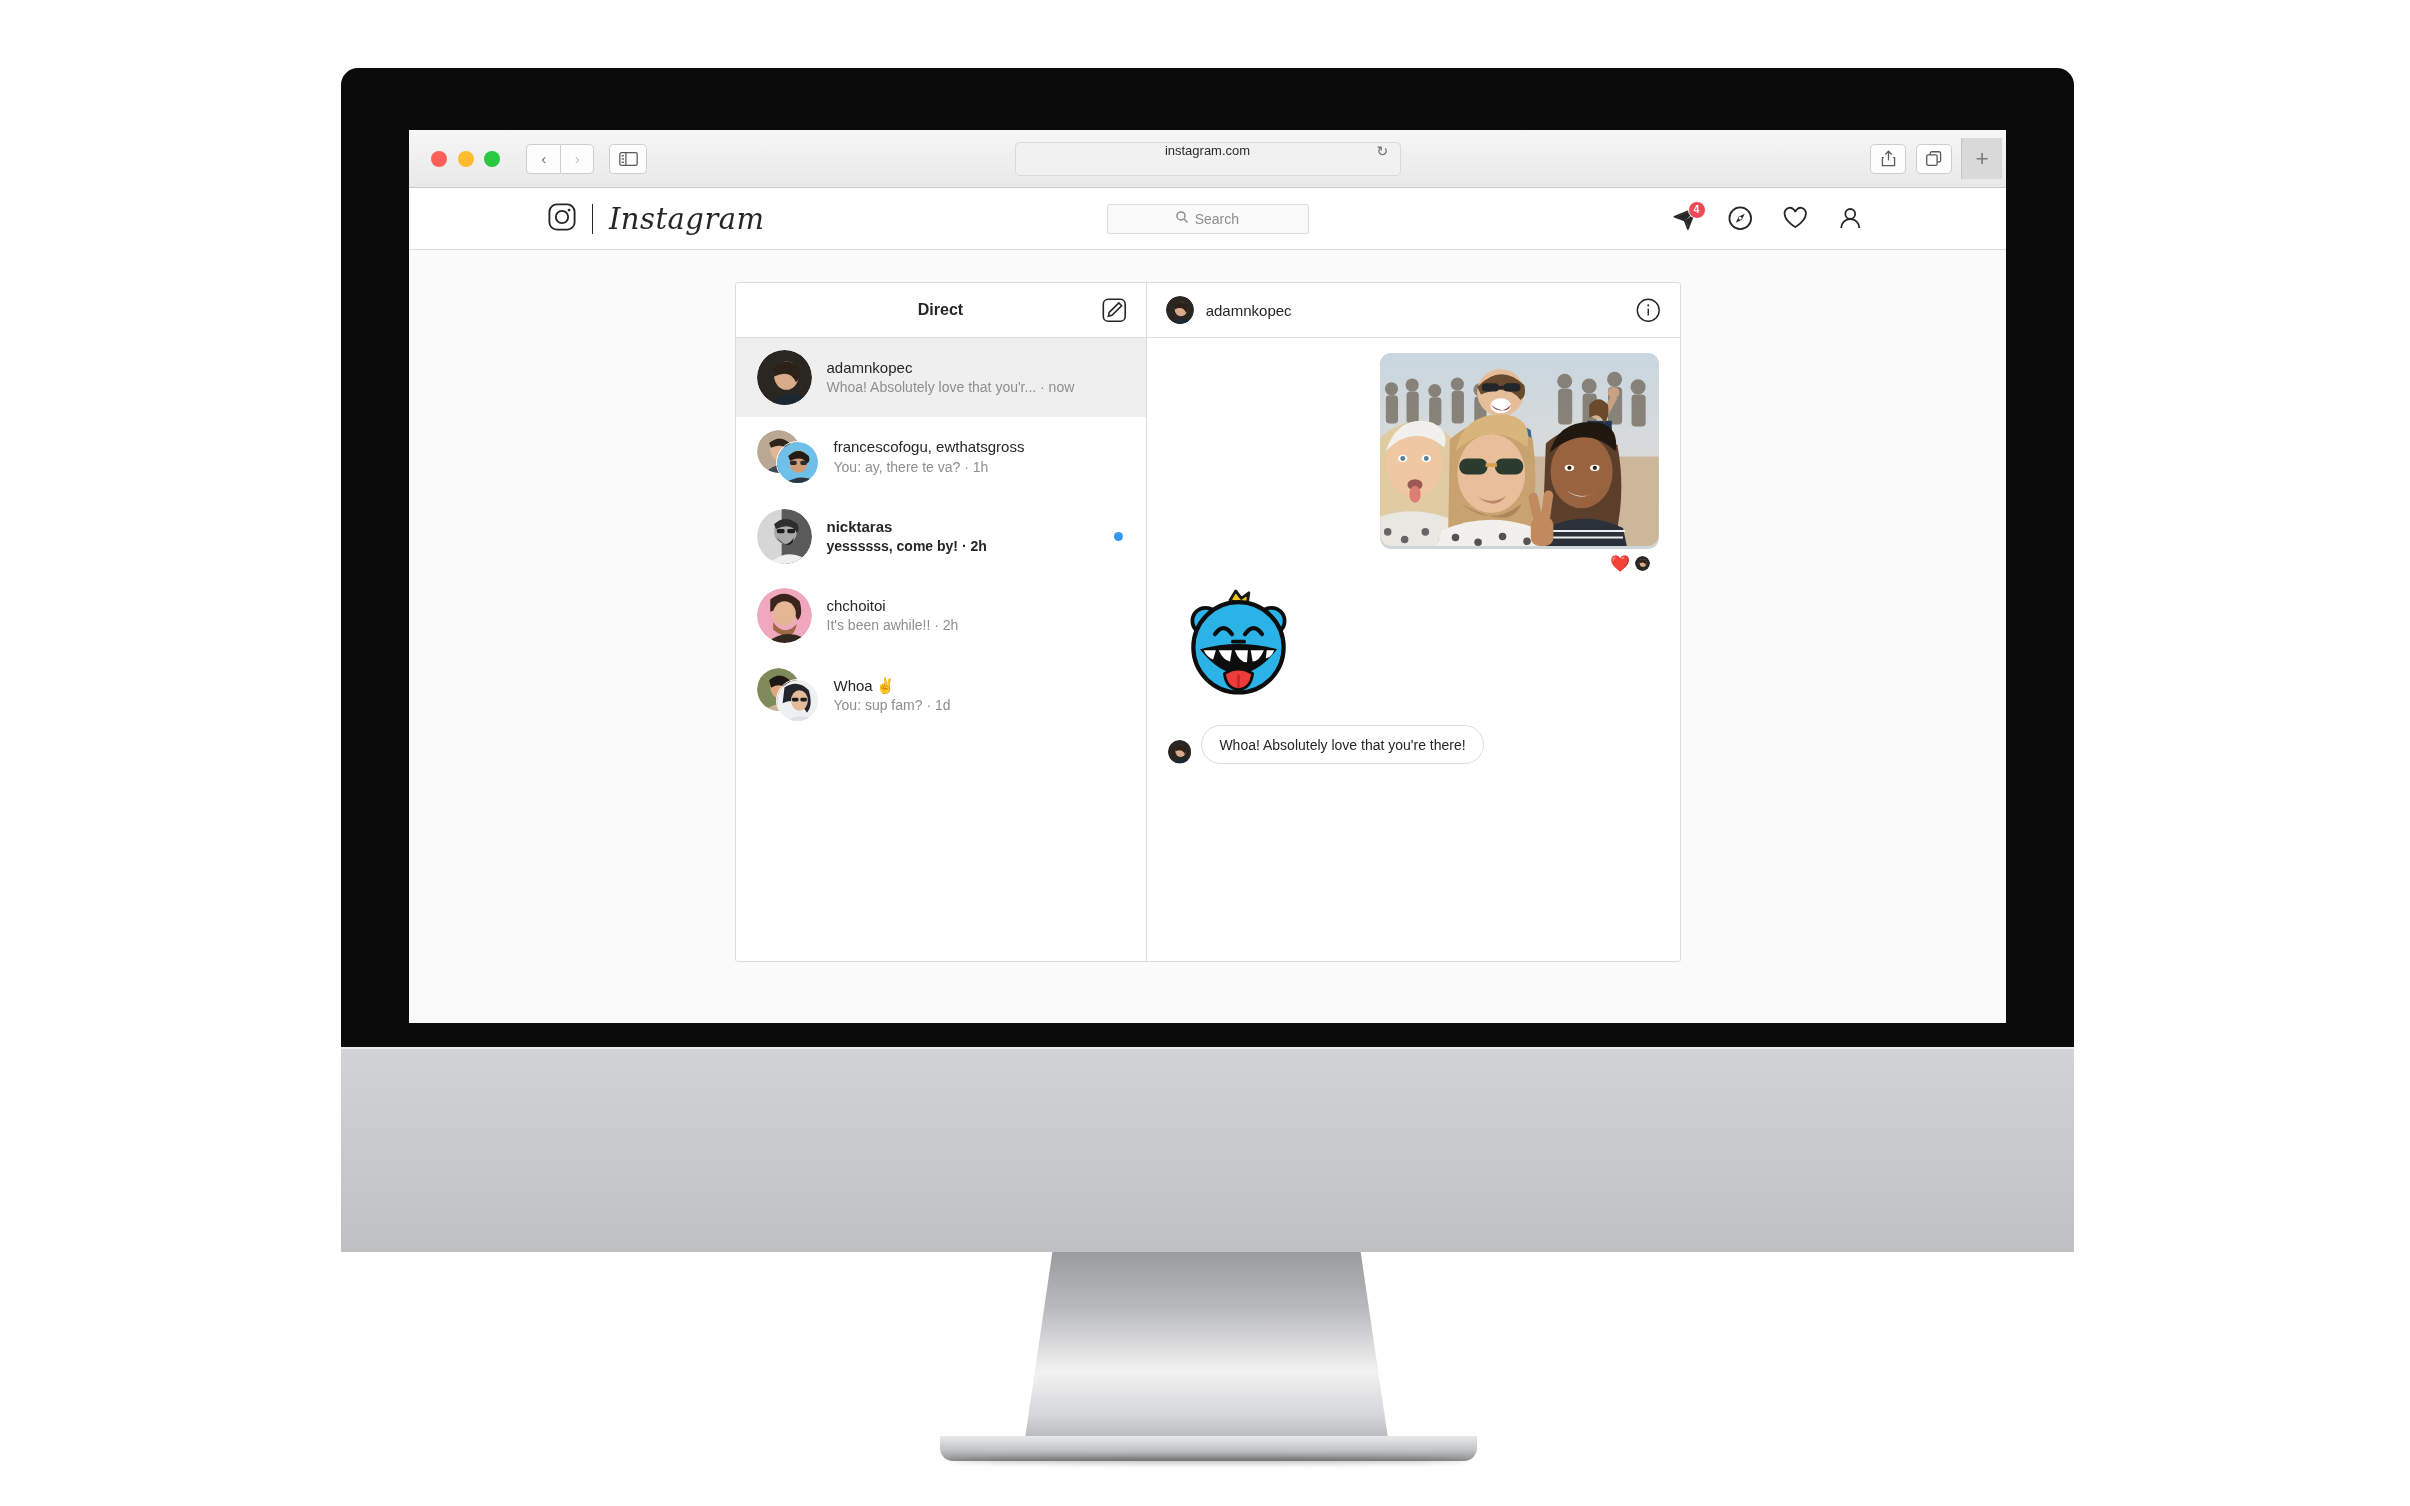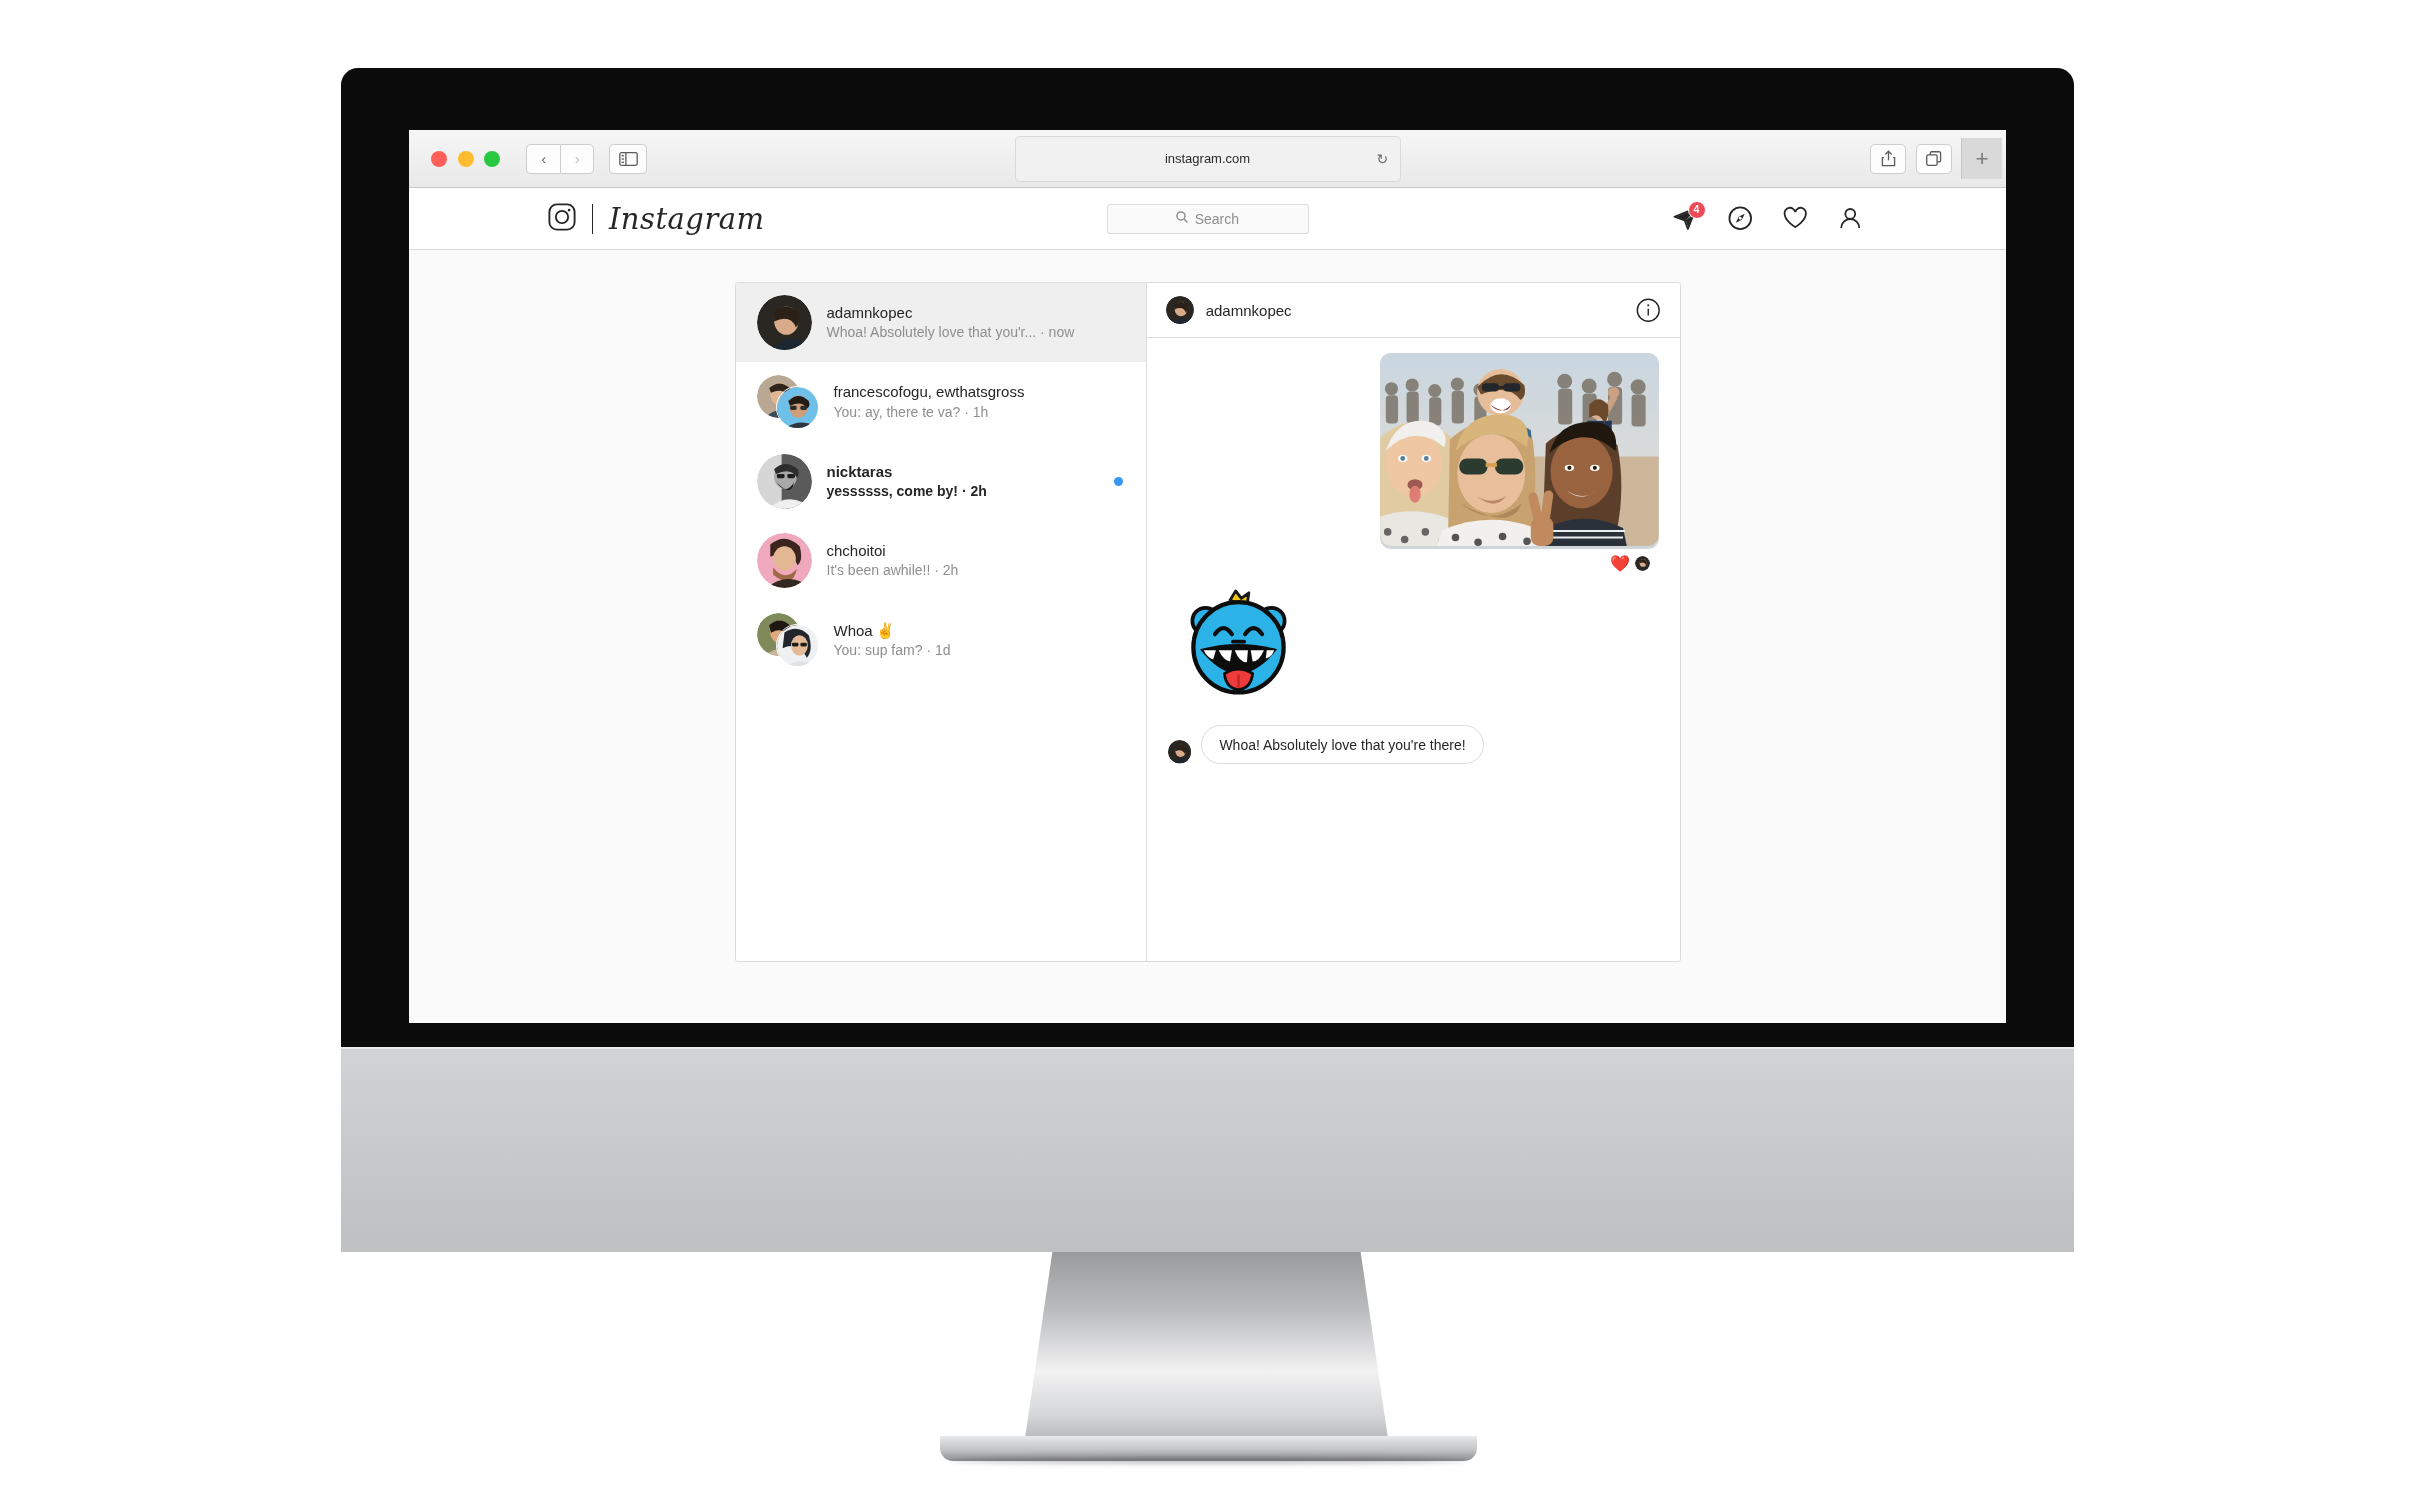--- a/index.html
+++ b/index.html
@@ -75,23 +75,23 @@
   .navbtn:first-child { border-radius: 4.7px 0 0 4.7px; border-right: none; }
   .navbtn:last-child { border-radius: 0 4.7px 4.7px 0; color: #c0c0c0; }
   .sidebtn {
     margin-left: 15px; width: 38px; height: 30px; background: #fdfdfd;
     border: 0.9px solid #cdcdcd; border-radius: 4.7px;
     display: flex; align-items: center; justify-content: center;
   }
 
   .urlbar {
     position: absolute; left: 50%; transform: translateX(-50%);
-    width: 386px; height: 46px; background: #f1f1f1;
+    width: 386px; height: 34px; background: #f1f1f1;
     border: 0.9px solid #d9d9d9; border-radius: 4.7px;
-    display: flex; align-items: center; justify-content: center;
+    display: flex; justify-content: center;
     font-size: 13px; color: #2b2b2b;
   }
   .reload { position: absolute; right: 11.3px; color: #6d6d6d; font-size: 14px; }
 
   .chrome-right { margin-left: auto; display: flex; align-items: center; gap: 9.4px; padding-right: 3.8px;}
   .cbtn {
     width: 36px; height: 30px; background: #fdfdfd; border: 0.9px solid #cdcdcd;
     border-radius: 4.7px; display: flex; align-items: center; justify-content: center;
   }
   .newtab {
@@ -309,20 +309,29 @@
             <path d="M3.4 23.4 a9.6 9.6 0 0 1 19.2 0"></path>
           </svg>
         </div>
       </div>
     </div>
 
     <div class="direct-wrap">
       <div class="direct">
 
         <div class="list-pane">
+          <div class="list-head">
+            <span class="list-head-title">Direct</span>
+            <span class="compose">
+              <svg width="24.5" height="24.5" viewBox="0 0 26 26" fill="none" stroke="#262626" stroke-width="1.7">
+                <rect x="1.4" y="1.4" width="23.2" height="23.2" rx="5"></rect>
+                <path d="M17.8 5.2 L20.8 8.2 L10.6 18.4 L6.8 19.2 L7.6 15.4 Z"></path>
+              </svg>
+            </span>
+          </div>
 
 
           <div class="conv active">
             <div class="av">
               <svg width="55" height="55" viewBox="0 0 58 58">
                 <defs>
                     <clipPath id="c1">
                       <circle cx="29" cy="29" r="29"></circle>
                     </clipPath>
                   </defs>

